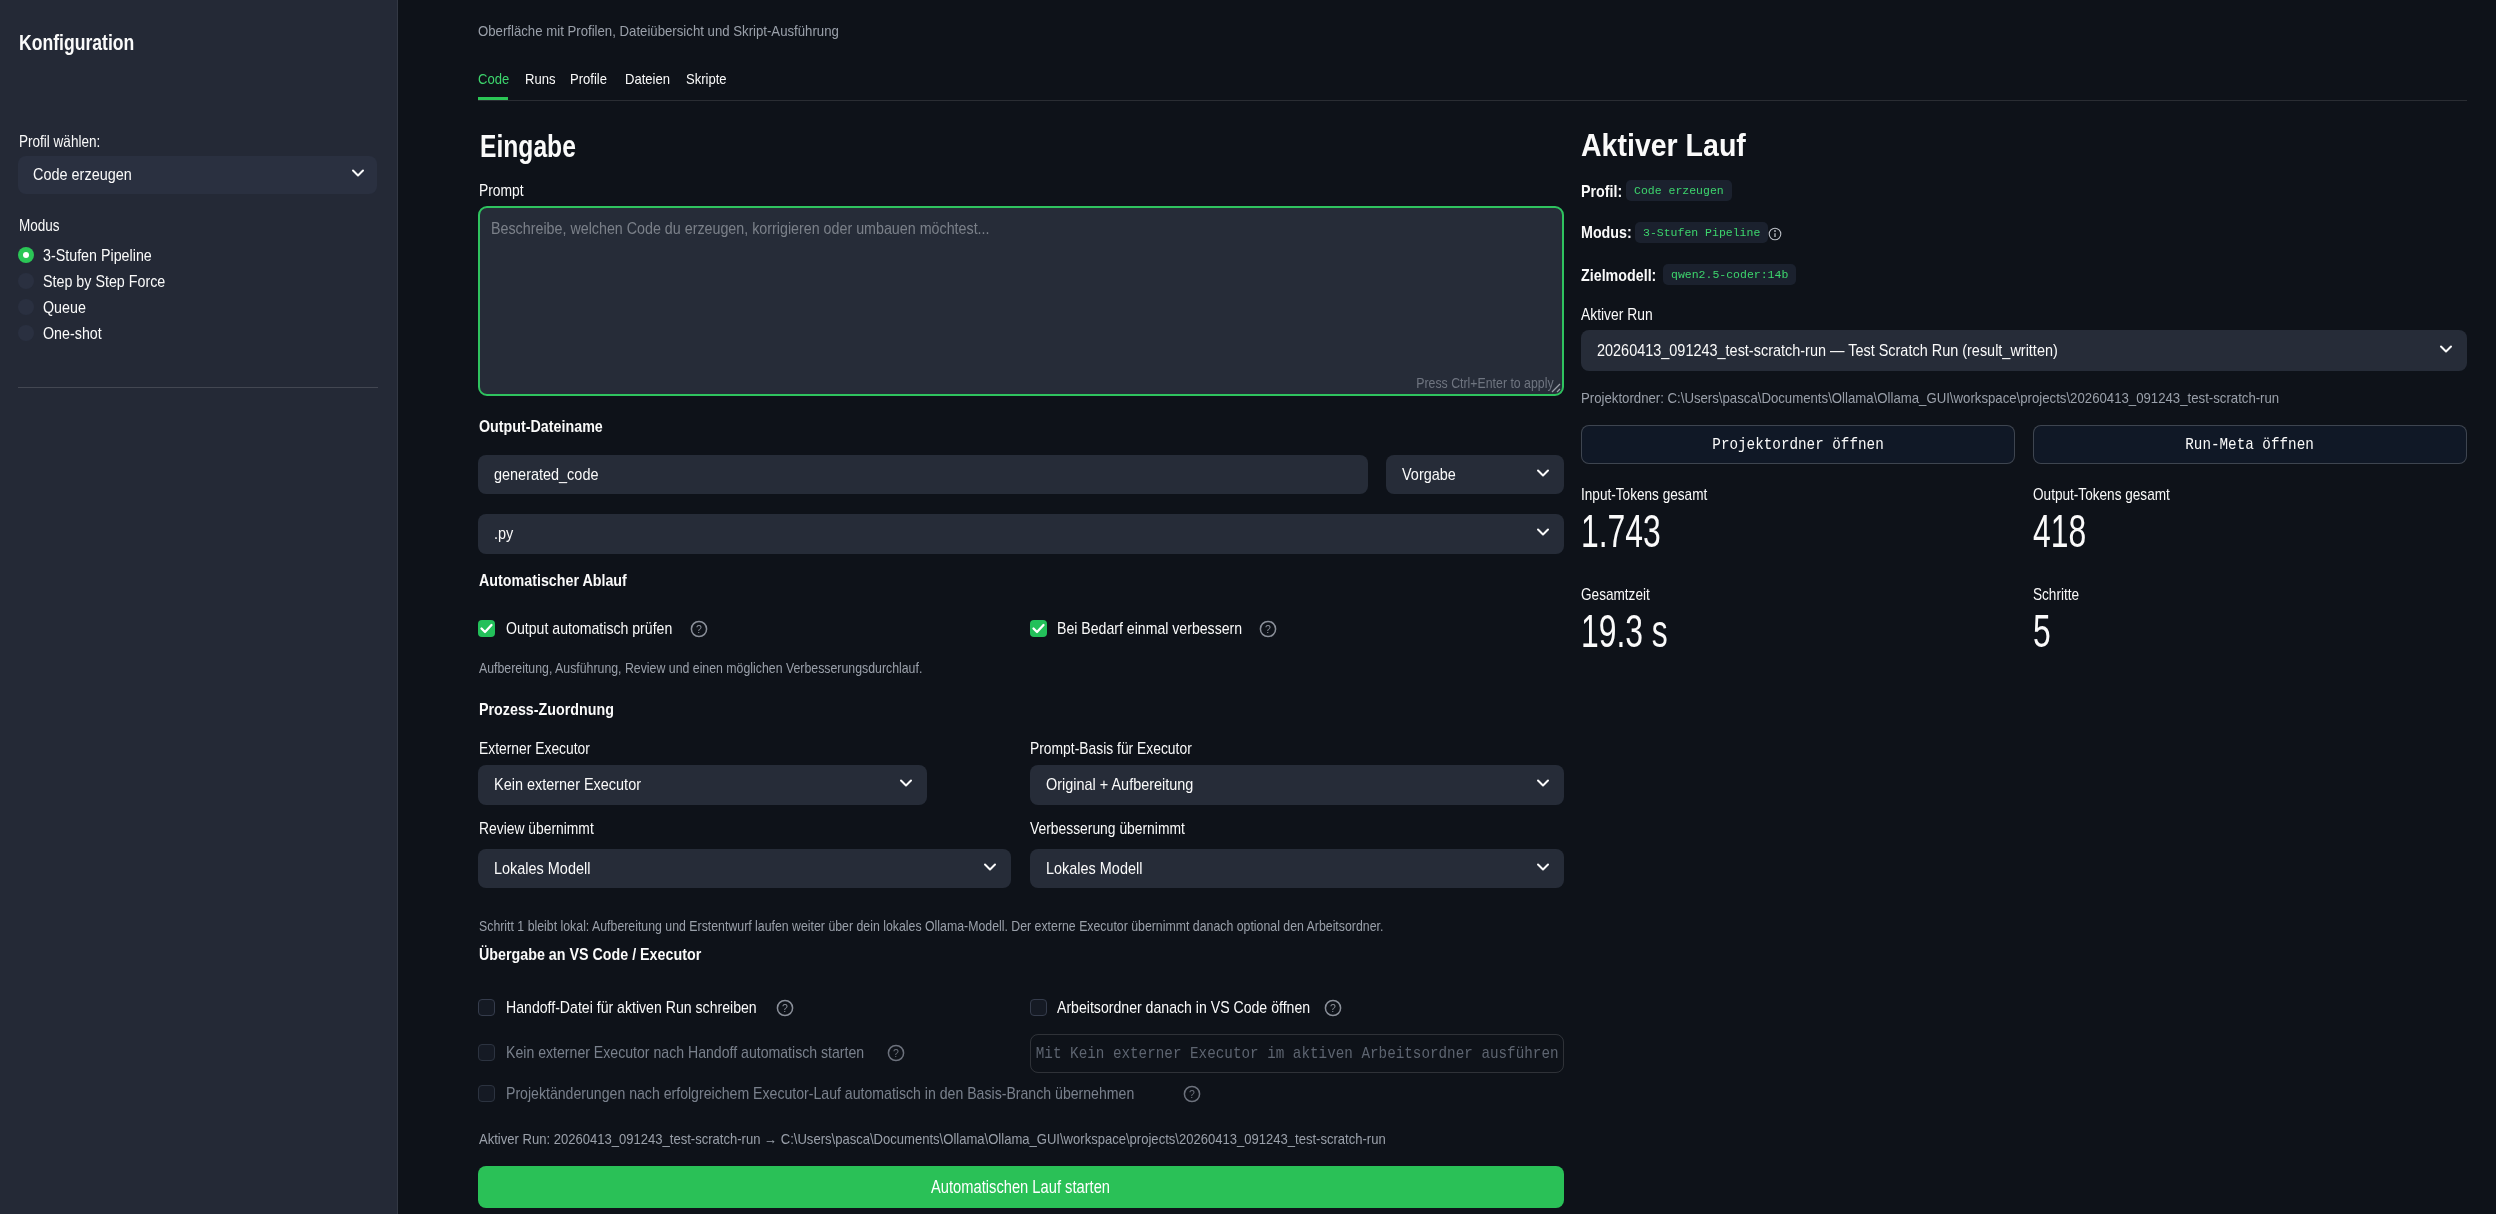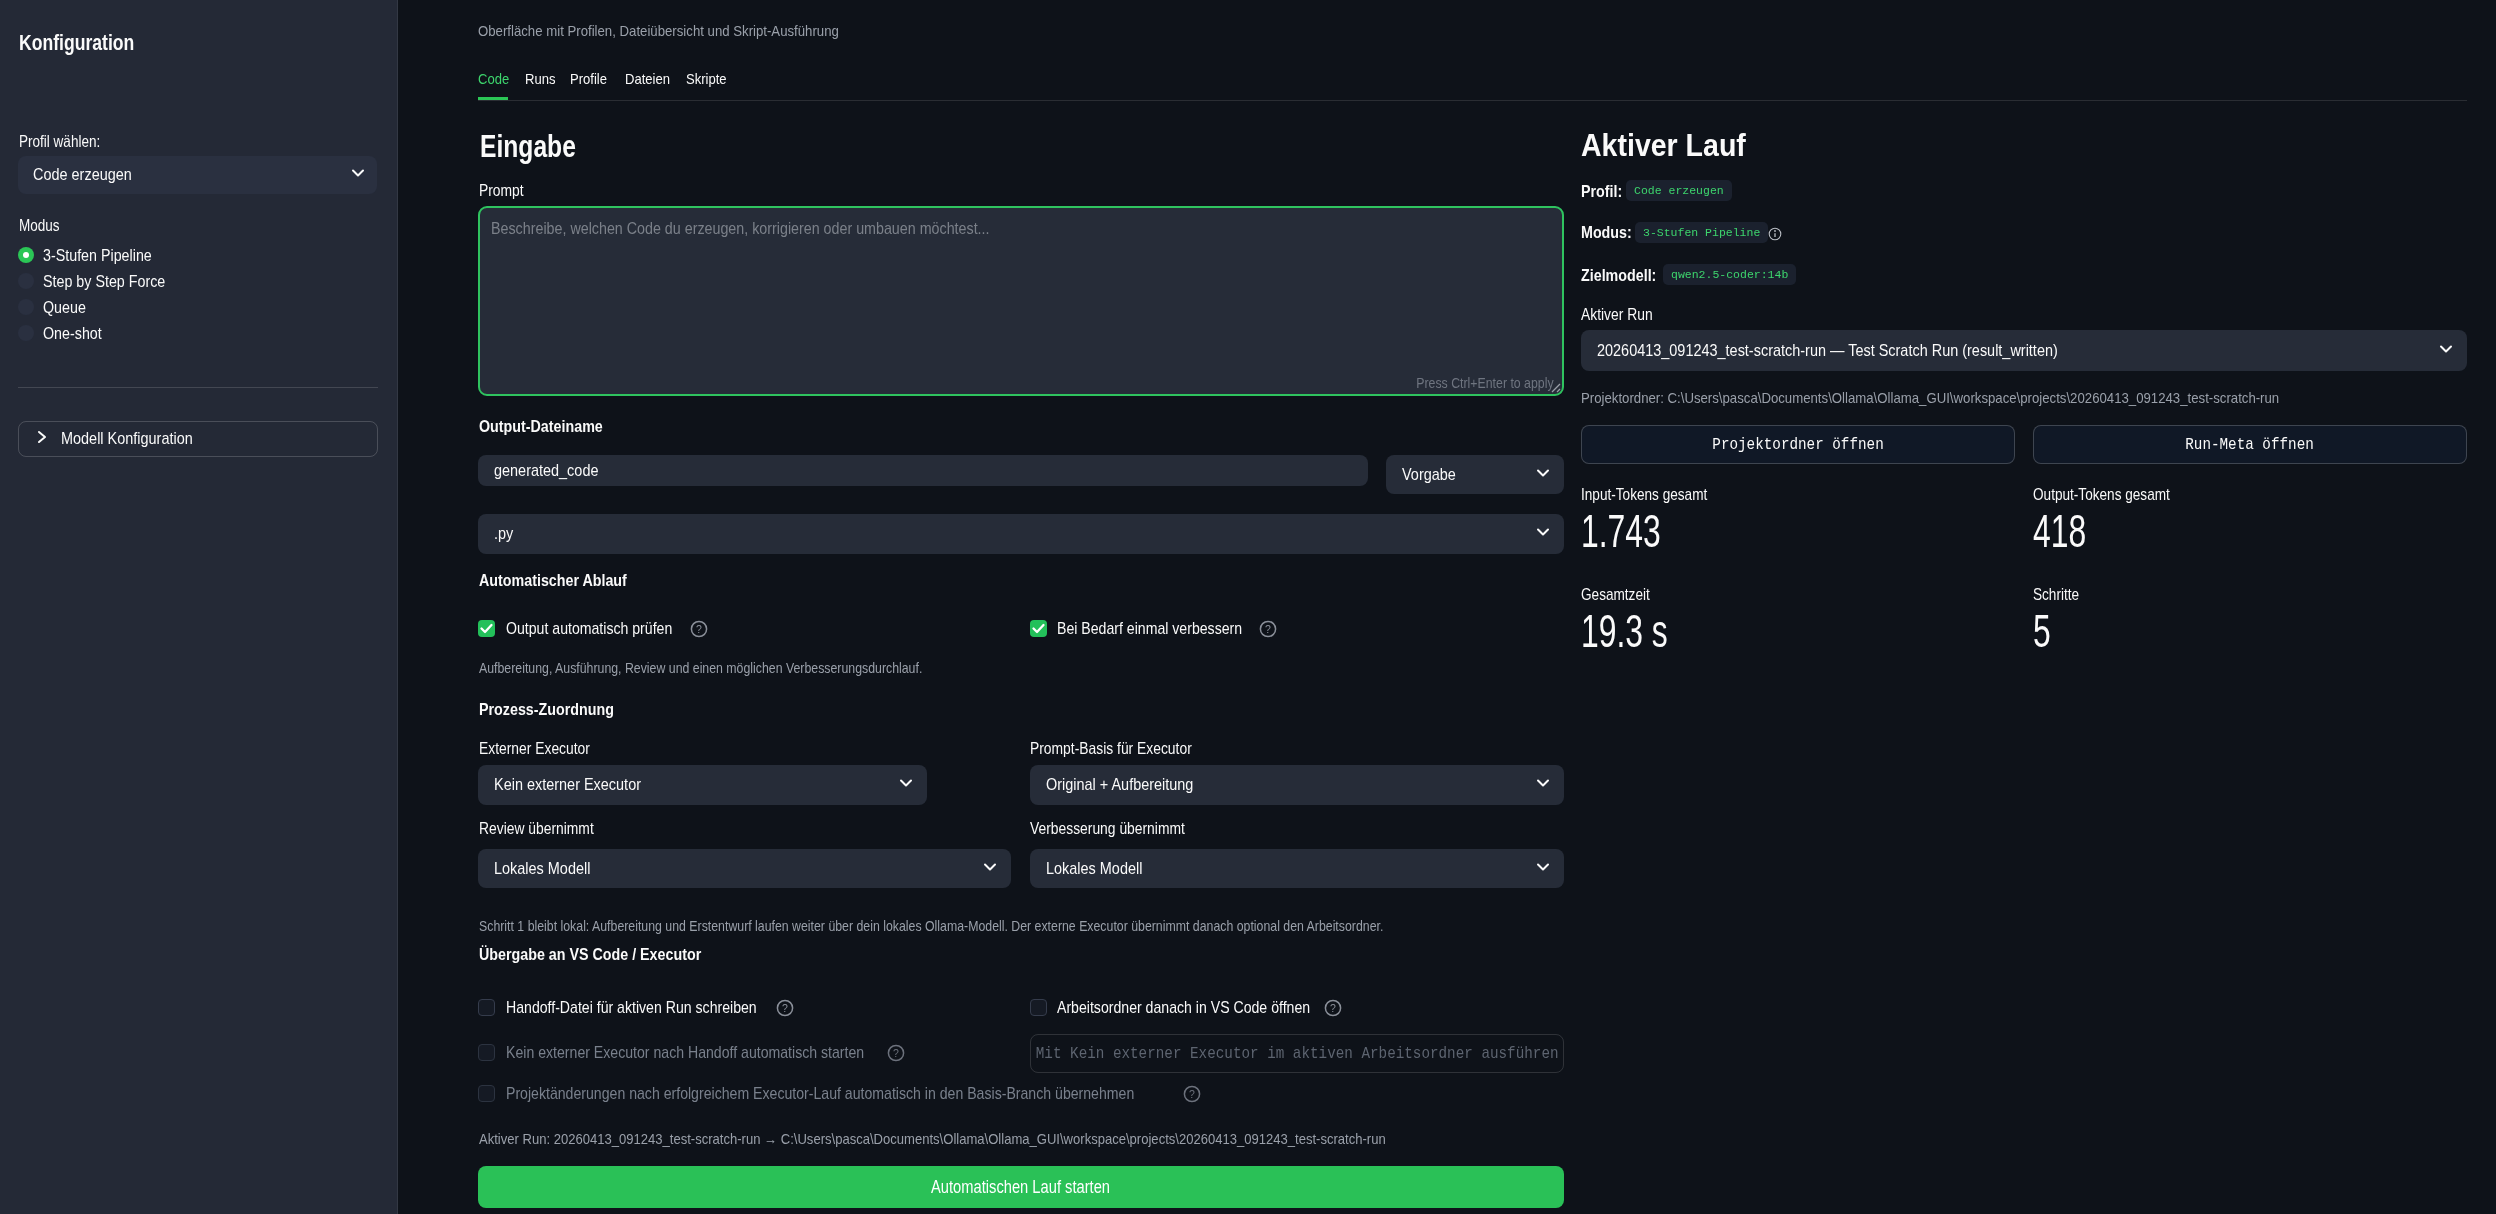--- a/index.html
+++ b/index.html
@@ -71,26 +71,20 @@
   <div class="sb-label" style="top:216px;">Modus</div>
   <div class="radio on" style="top:247px;"></div>
     <div class="rad-label" style="top:246px;">3-Stufen Pipeline</div>
   <div class="radio off" style="top:273px;"></div>
     <div class="rad-label" style="top:272px;">Step by Step Force</div>
   <div class="radio off" style="top:299px;"></div>
     <div class="rad-label" style="top:298px;">Queue</div>
   <div class="radio off" style="top:325px;"></div>
     <div class="rad-label" style="top:324px;">One-shot</div>
   <div class="sb-divider" style="top:387px;"></div>
-  <div class="expander" style="top:421px; height:36px;">
-    <span class="chev-r"><svg width="12" height="14" viewBox="0 0 12 14">
-          <polyline points="3,2 9,7 3,12" fill="none" stroke="#fafafa" stroke-width="2" stroke-linecap="round" stroke-linejoin="round"></polyline>
-        </svg></span>
-    <span class="exp-label">Modell Konfiguration</span>
-  </div>
 </div>
 
 <div class="abs cap" style="left:478px; top:23px; transform:scaleX(0.91);">Oberfläche mit Profilen, Dateiübersicht und Skript-Ausführung</div>
 <div class="abs tab active" style="left:478px; top:70px;">Code</div>
 <div class="abs tab" style="left:525px; top:70px;">Runs</div>
 <div class="abs tab" style="left:570px; top:70px;">Profile</div>
 <div class="abs tab" style="left:625px; top:70px;">Dateien</div>
 <div class="abs tab" style="left:686px; top:70px;">Skripte</div>
 <div class="abs" style="left:478px; top:96.5px; width:30px; height:3px; background:#2bc656;"></div>
 <div class="abs" style="left:478px; top:99.5px; width:1989px; height:1px; background:rgba(250,250,250,0.12);"></div>
@@ -100,21 +94,21 @@
 <div class="abs" style="left:478px; top:206px; width:1086px; height:190px; background:#262c38;
   border:2px solid #2fc35f; border-radius:9px;">
   <div class="abs" style="left:11px; top:11px; font-size:17px; color:#7b8089; transform:scaleX(0.84); transform-origin:0 0; white-space:nowrap;">Beschreibe, welchen Code du erzeugen, korrigieren oder umbauen möchtest...</div>
   <div class="abs" style="right:8px; bottom:3px; font-size:14.5px; color:#6f7580; transform:scaleX(0.85); transform-origin:100% 0; white-space:nowrap;">Press Ctrl+Enter to apply</div>
   <svg class="abs" style="right:1px; bottom:1px;" width="13" height="13" viewBox="0 0 13 13">
       <line x1="12" y1="4" x2="4" y2="12" stroke="#9a9fa8" stroke-width="1.3"></line>
       <line x1="12" y1="9" x2="9" y2="12" stroke="#9a9fa8" stroke-width="1.3"></line>
     </svg>
 </div>
 <div class="abs blabel" style="left:479px; top:417px;">Output-Dateiname</div>
-<div class="input" style="left:478px; top:455px; width:890px; height:31px;">
+<div class="input" style="left:478px; top:455px; width:890px; height:39px;">
   <span class="sel-txt" style="left:16px;">generated_code</span>
 </div>
 <div class="select" style="left:1386px; top:455px; width:178px; height:39px;">
   <span class="sel-txt" style="left:16px;">Vorgabe</span>
   <span class="sel-chev" style="right:12px;"><svg width="18" height="18" viewBox="0 0 18 18">
         <polyline points="4,6.5 9,11.5 14,6.5" fill="none" stroke="#fafafa" stroke-width="2" stroke-linecap="round" stroke-linejoin="round"></polyline>
       </svg></span>
 </div>
 <div class="select" style="left:478px; top:514px; width:1086px; height:40px;">
   <span class="sel-txt" style="left:16px;">.py</span>

